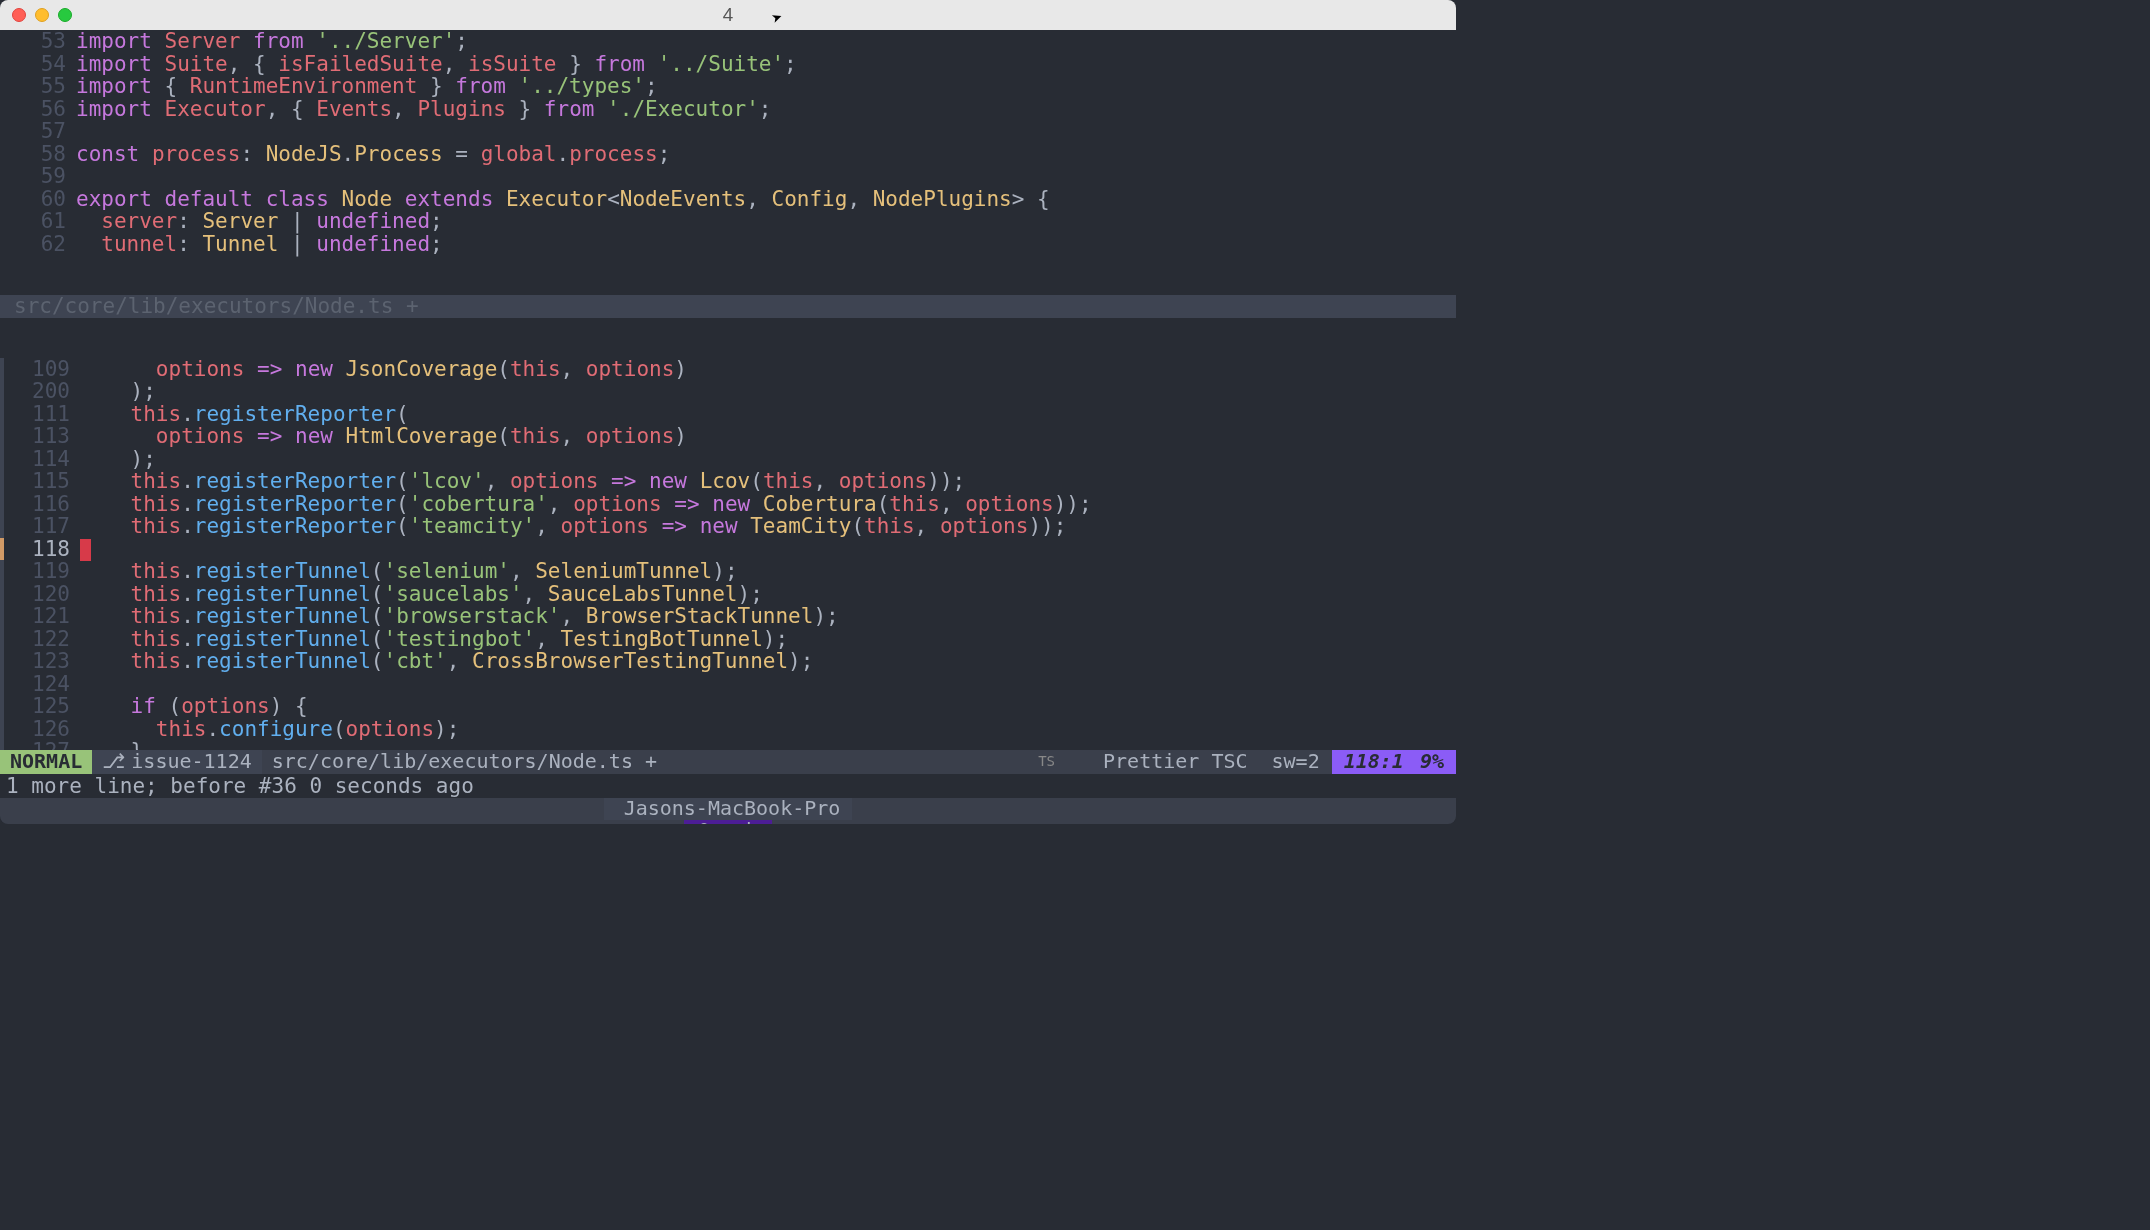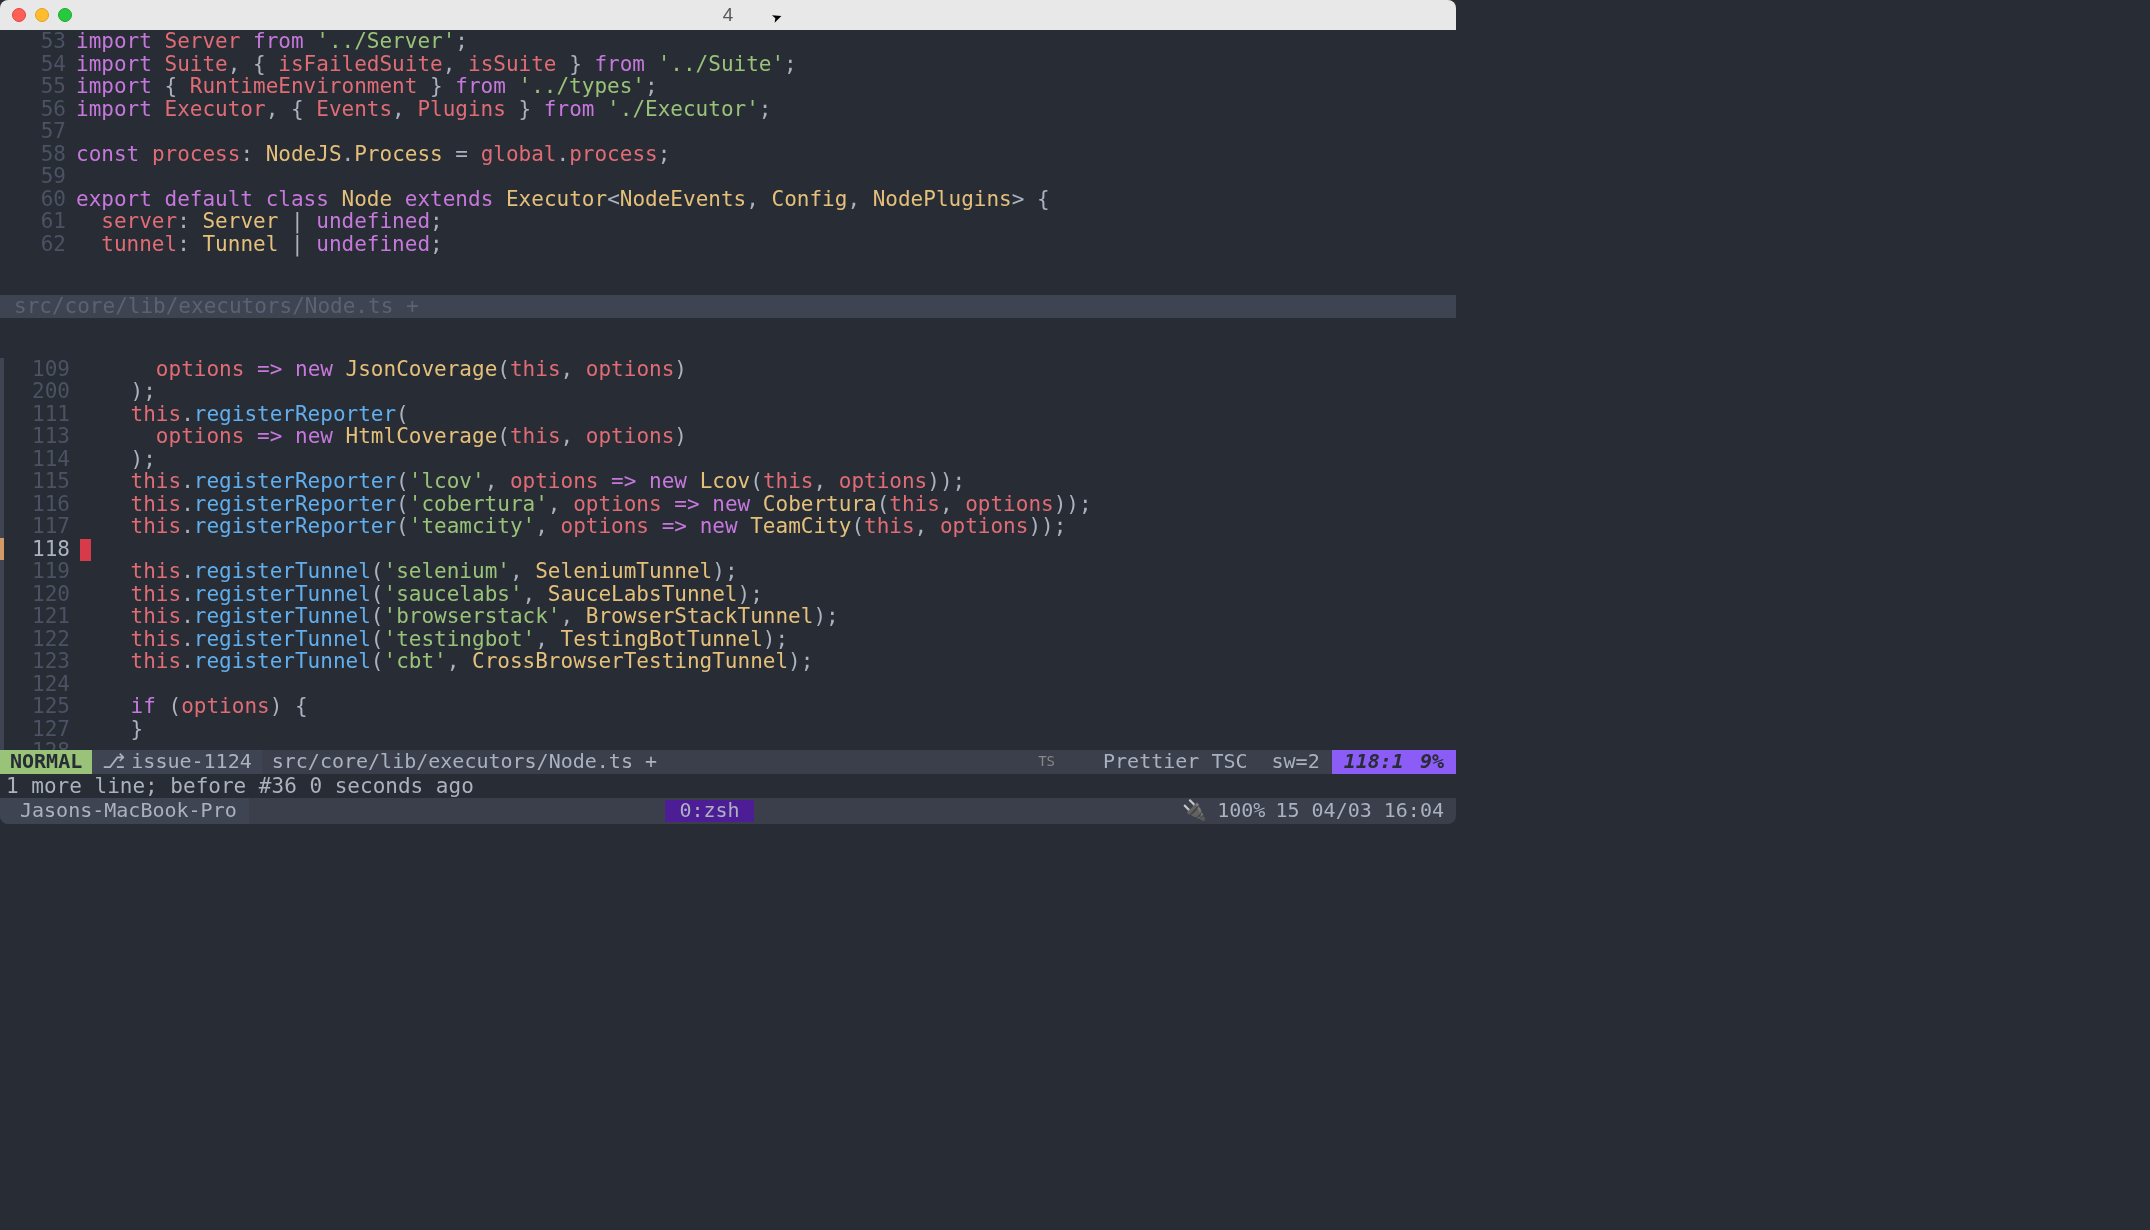--- a/index.html
+++ b/index.html
@@ -160,20 +160,21 @@
     display: flex;
     align-items: center;
   }
   .tmux {
     height: 26px;
     background: #3a3f4b;
     color: #abb2bf;
     display: flex;
     align-items: center;
     font-size: 20px;
+    flex-direction: column;
   }
   .tmux-left {
     background: #3e4452;
     padding: 0 12px;
     height: 100%;
     display: flex;
     align-items: center;
     gap: 8px;
   }
   .tmux-center {
@@ -241,20 +242,21 @@
         <div class="code-line"><div class="sign-column"></div><div class="gutter">116</div><div class="code"><span class="punc">    </span><span class="this">this</span><span class="punc">.</span><span class="fn">registerReporter</span><span class="punc">(</span><span class="str">'cobertura'</span><span class="punc">, </span><span class="id">options</span><span class="punc"> </span><span class="kw">=&gt;</span><span class="punc"> </span><span class="kw">new</span><span class="punc"> </span><span class="cls">Cobertura</span><span class="punc">(</span><span class="this">this</span><span class="punc">, </span><span class="id">options</span><span class="punc">));</span></div></div>
         <div class="code-line"><div class="sign-column"></div><div class="gutter">117</div><div class="code"><span class="punc">    </span><span class="this">this</span><span class="punc">.</span><span class="fn">registerReporter</span><span class="punc">(</span><span class="str">'teamcity'</span><span class="punc">, </span><span class="id">options</span><span class="punc"> </span><span class="kw">=&gt;</span><span class="punc"> </span><span class="kw">new</span><span class="punc"> </span><span class="cls">TeamCity</span><span class="punc">(</span><span class="this">this</span><span class="punc">, </span><span class="id">options</span><span class="punc">));</span></div></div>
         <div class="code-line cursor-line"><div class="sign-column sign-yellow"></div><div class="gutter">118</div><div class="code"><span class="cursor-block"></span></div></div>
         <div class="code-line"><div class="sign-column"></div><div class="gutter">119</div><div class="code"><span class="punc">    </span><span class="this">this</span><span class="punc">.</span><span class="fn">registerTunnel</span><span class="punc">(</span><span class="str">'selenium'</span><span class="punc">, </span><span class="cls">SeleniumTunnel</span><span class="punc">);</span></div></div>
         <div class="code-line"><div class="sign-column"></div><div class="gutter">120</div><div class="code"><span class="punc">    </span><span class="this">this</span><span class="punc">.</span><span class="fn">registerTunnel</span><span class="punc">(</span><span class="str">'saucelabs'</span><span class="punc">, </span><span class="cls">SauceLabsTunnel</span><span class="punc">);</span></div></div>
         <div class="code-line"><div class="sign-column"></div><div class="gutter">121</div><div class="code"><span class="punc">    </span><span class="this">this</span><span class="punc">.</span><span class="fn">registerTunnel</span><span class="punc">(</span><span class="str">'browserstack'</span><span class="punc">, </span><span class="cls">BrowserStackTunnel</span><span class="punc">);</span></div></div>
         <div class="code-line"><div class="sign-column"></div><div class="gutter">122</div><div class="code"><span class="punc">    </span><span class="this">this</span><span class="punc">.</span><span class="fn">registerTunnel</span><span class="punc">(</span><span class="str">'testingbot'</span><span class="punc">, </span><span class="cls">TestingBotTunnel</span><span class="punc">);</span></div></div>
         <div class="code-line"><div class="sign-column"></div><div class="gutter">123</div><div class="code"><span class="punc">    </span><span class="this">this</span><span class="punc">.</span><span class="fn">registerTunnel</span><span class="punc">(</span><span class="str">'cbt'</span><span class="punc">, </span><span class="cls">CrossBrowserTestingTunnel</span><span class="punc">);</span></div></div>
         <div class="code-line"><div class="sign-column"></div><div class="gutter">124</div><div class="code"></div></div>
         <div class="code-line"><div class="sign-column"></div><div class="gutter">125</div><div class="code"><span class="punc">    </span><span class="kw">if</span><span class="punc"> (</span><span class="id">options</span><span class="punc">) {</span></div></div>
+        <div class="code-line"><div class="sign-column"></div><div class="gutter">126</div><div class="code"><span class="punc">      </span><span class="this">this</span><span class="punc">.</span><span class="fn">configure</span><span class="punc">(</span><span class="id">options</span><span class="punc">);</span></div></div>
         <div class="code-line"><div class="sign-column"></div><div class="gutter">127</div><div class="code"><span class="punc">    }</span></div></div>
         <div class="code-line"><div class="sign-column"></div><div class="gutter">128</div><div class="code"></div></div>
       </div>
   </div>
 
   <div class="statusline">
     <div class="mode">NORMAL</div>
     <div class="branch">
       <span>⎇</span>
       <span>issue-1124</span>

